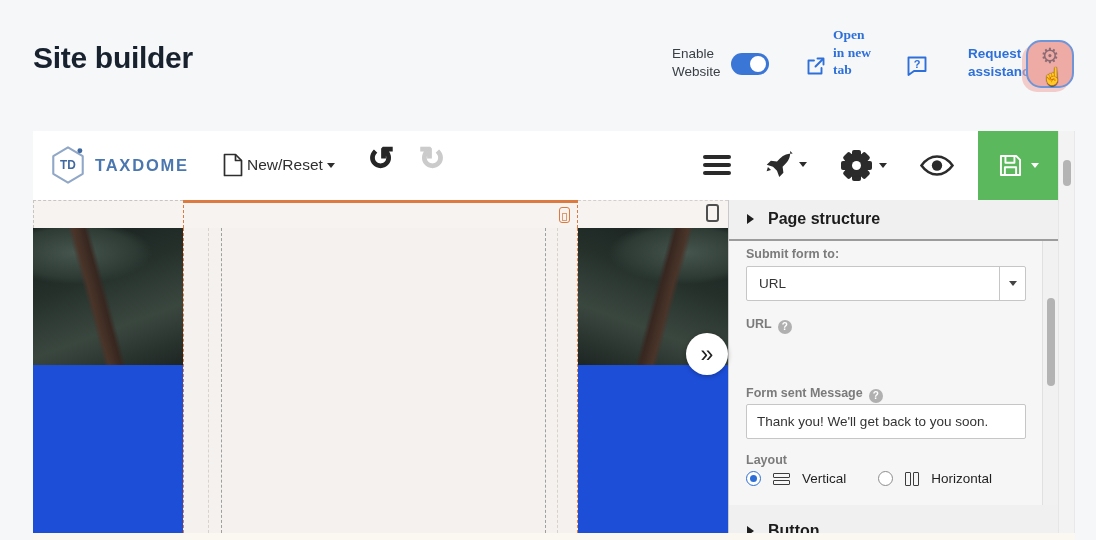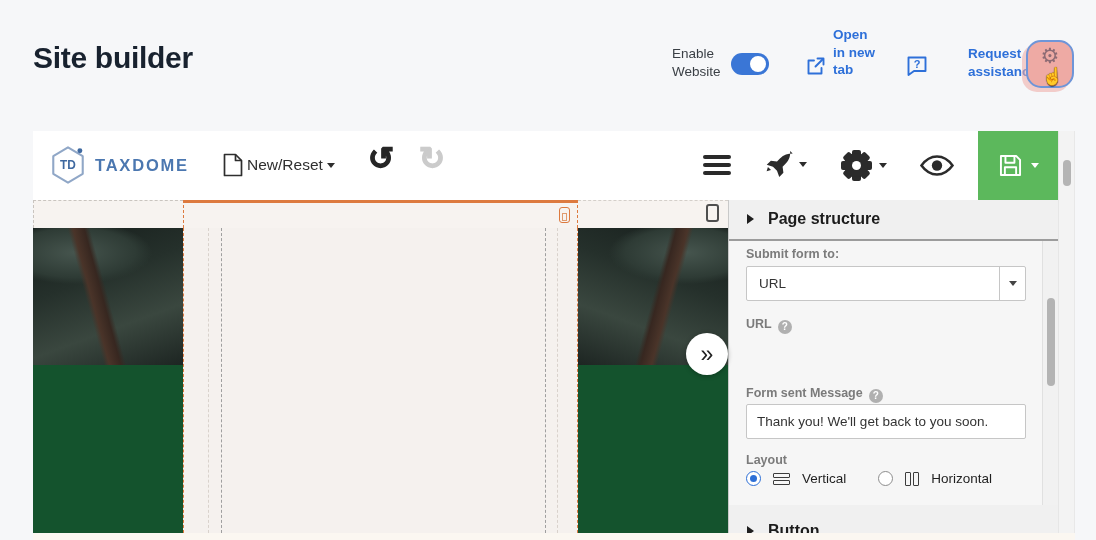--- a/index.html
+++ b/index.html
@@ -6,31 +6,31 @@
   html,body { background:#f6f7f9; }
   body { font-family:"Liberation Sans", sans-serif; }
   .page { position:relative; width:1096px; height:540px; background:#f6f7f9; overflow:hidden; }
 
   
   .page-title { position:absolute; left:33px; top:41px; font-size:30px; font-weight:bold; color:#18222f; letter-spacing:-0.3px; }
   .enable-label { position:absolute; left:672px; top:45px; width:58px; font-size:13.5px; line-height:18px; color:#3a3f45; }
   .toggle { position:absolute; left:731px; top:53px; width:38px; height:22px; border-radius:11px; background:#3a76d6; cursor:pointer; }
   .toggle .knob { position:absolute; right:3px; top:3px; width:16px; height:16px; border-radius:50%; background:#fff; }
   .blue-link { position:absolute; color:#2e70d9; font-size:13.5px; font-weight:bold; line-height:17.5px; cursor:pointer; }
-  .open-tab-label { left:833px; top:26px; width:44px; }
+  .open-tab-label { left:833px; top:26px; width:44px;font-family:Liberation Serif, serif; }
   .ra-label { left:936px; top:45px; width:78px;margin-left:32px; }
   .hdr-ic { position:absolute; }
   .ext-icon { left:806px; top:56px; }
   .ra-icon { left:906px; top:55px; }
   .assist-btn { position:absolute; left:1026px; top:40px; width:48px; height:48px; border-radius:15px; background:#eeaaa4; border:2.5px solid #6e95d8; box-shadow:-4px 4px 0 0 rgba(238,170,164,.55); cursor:pointer; }
   .assist-gear { position:absolute; left:0; right:0; top:2px; text-align:center; font-size:21px; color:#8d6b74; }
   .assist-hand { position:absolute; right:8px; bottom:-1px; font-size:17px; color:#fdfdfd; text-shadow:0 0 1px #444, 0 1px 1px rgba(0,0,0,.55); }
 
   
-  .builder { position:absolute; left:33px; top:131px; width:1042px; height:402px; background:#14532d; overflow:hidden; }
+  .builder { position:absolute; left:33px; top:131px; width:1042px; height:402px; background:#1d4ed8; overflow:hidden; }
 
   
   .toolbar { position:absolute; left:0; top:0; width:1042px; height:69px; background:#fff; }
   .logo { position:absolute; left:16px; top:13px; display:flex; align-items:center; }
   .brand-name { margin-left:8px; font-size:16.5px; font-weight:bold; letter-spacing:1.8px; color:#4b77b0; }
   .newreset { position:absolute; left:190px; top:20px; height:28px; display:flex; align-items:center; gap:4px; cursor:pointer; }
   .newreset-label { font-size:15.5px; color:#2f2f2f; }
   .caret { display:inline-block; width:0; height:0; border-left:4px solid transparent; border-right:4px solid transparent; border-top:5px solid currentColor; }
   .undo-btn,.redo-btn { position:absolute; top:12px; font-size:31px; font-weight:bold; -webkit-text-stroke:1.1px currentColor; cursor:pointer; line-height:1; }
   .undo-btn { left:335px; color:#262626; }

